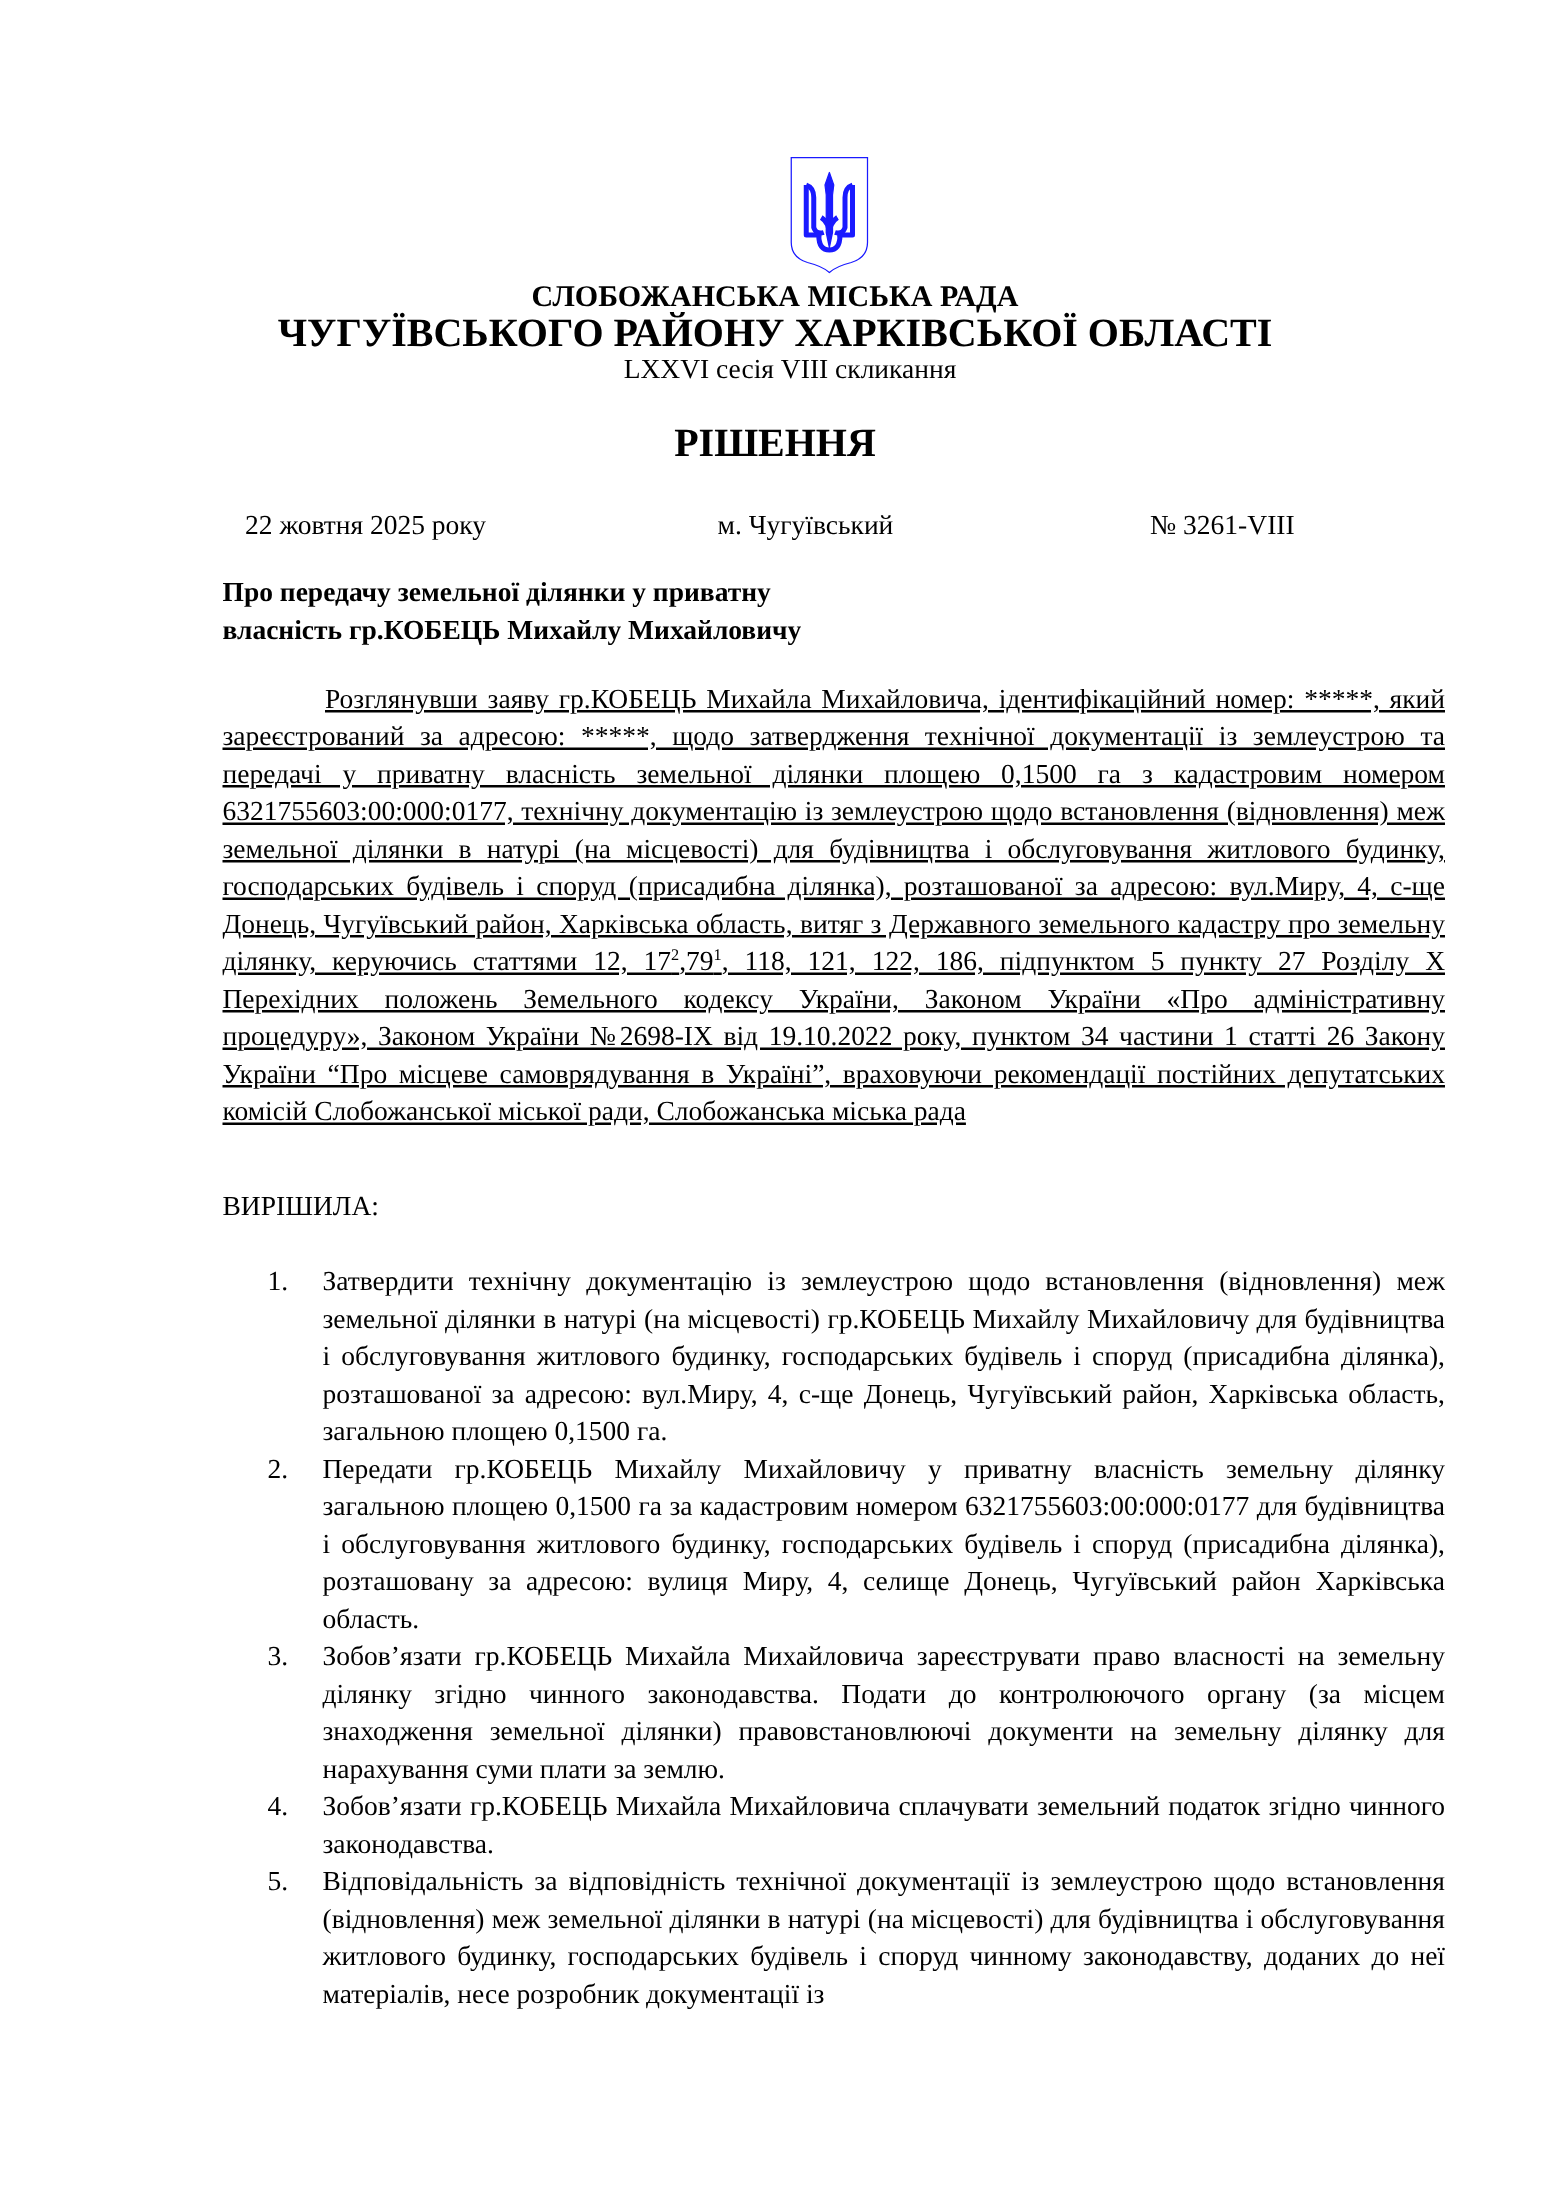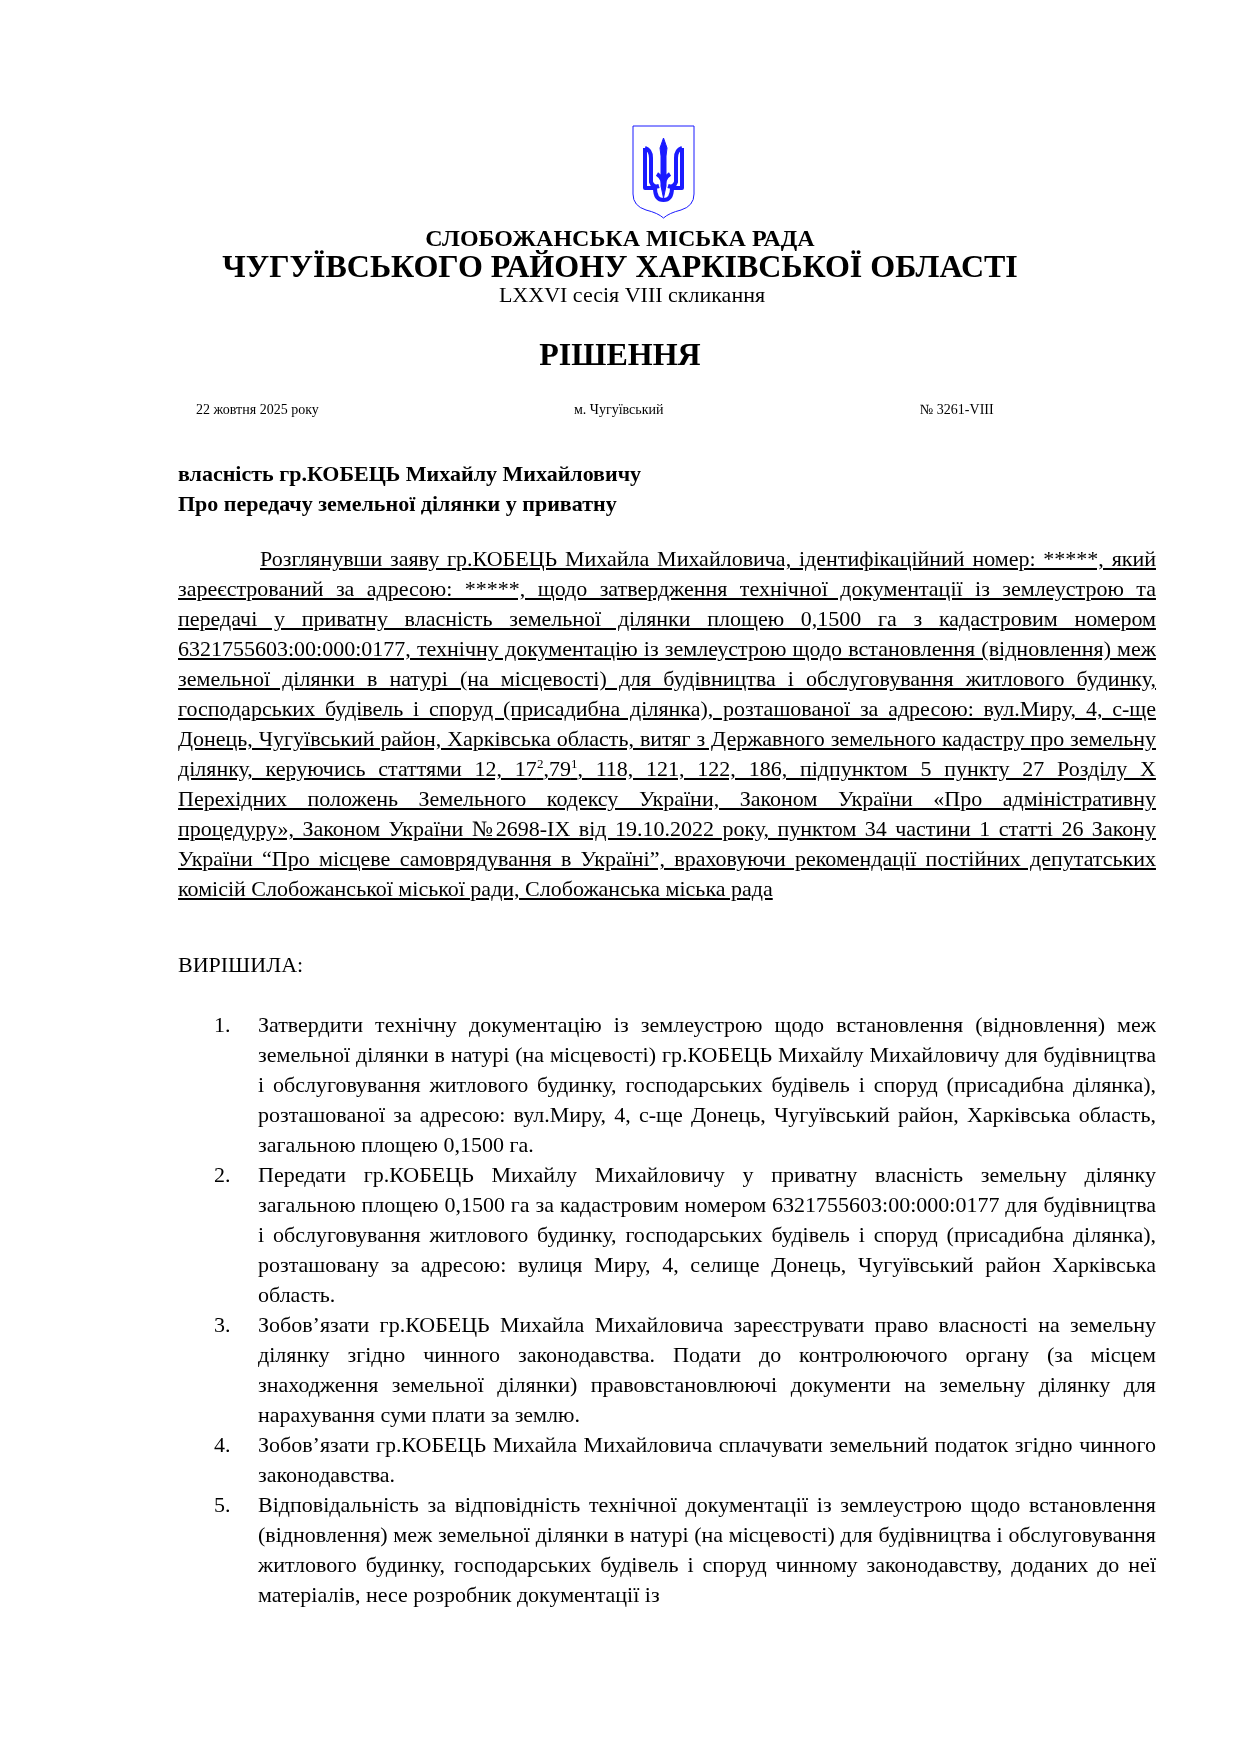--- a/index.html
+++ b/index.html
@@ -7,21 +7,21 @@
     width: 1240px; height: 1754px; position: relative; overflow: hidden;
     font-family: "Liberation Serif", "DejaVu Serif", serif;
     color: #000;
   }
   .emblem { position: absolute; left: 631px; top: 124px; width: 65px; height: 96px; }
   .header { position: absolute; left: 0; width: 1240px; text-align: center; }
   .h-org1 { top: 224px; font-size: 24px; font-weight: bold; line-height: 28px; }
   .h-org2 { top: 252px; font-size: 32px; font-weight: bold; line-height: 28px; }
   .h-session { top: 282px; font-size: 22px; line-height: 26px; margin-left: 12px; }
   .h-title { top: 340px; font-size: 32px; font-weight: bold; line-height: 28px; }
-  .meta { position: absolute; top: 397px; font-size: 14px; line-height: 26px; }
+  .meta { position: absolute; top: 407px; font-size: 22px; line-height: 26px; }
   .meta-date { left: 196px; }
   .meta-place { left: 574px; }
   .meta-num { left: 920px; }
   .subject { position: absolute; left: 178px; top: 459px; font-size: 22px; font-weight: bold; line-height: 30px; }
   .subject div { white-space: nowrap; }
   .body-text {
     position: absolute; left: 178px; width: 978px; top: 544px;
     font-size: 22px; line-height: 30px; text-align: justify; text-indent: 82px; text-decoration: underline;
   }
   sup { font-size: 13px; line-height: 0; }
@@ -54,22 +54,22 @@
 <div class="header h-org1">СЛОБОЖАНСЬКА МІСЬКА РАДА</div>
 <div class="header h-org2">ЧУГУЇВСЬКОГО РАЙОНУ ХАРКІВСЬКОЇ ОБЛАСТІ</div>
 <div class="header h-session">LXXVI сесія VIII скликання</div>
 <div class="header h-title">РІШЕННЯ</div>
 
 <div class="meta meta-date">22  жовтня 2025 року</div>
 <div class="meta meta-place">м. Чугуївський</div>
 <div class="meta meta-num">№ 3261-VIII</div>
 
 <div class="subject">
+  <div>Про передачу земельної ділянки у приватну</div>
   <div>власність гр.КОБЕЦЬ Михайлу Михайловичу</div>
-  <div>Про передачу земельної ділянки у приватну</div>
 </div>
 
 <div class="body-text"><span>Розглянувши заяву гр.КОБЕЦЬ Михайла Михайловича, ідентифікаційний номер: *****, який зареєстрований за адресою: *****, щодо затвердження технічної документації із землеустрою та передачі у приватну власність земельної ділянки площею 0,1500 га з кадастровим номером 6321755603:00:000:0177, технічну документацію із землеустрою щодо встановлення (відновлення) меж земельної ділянки в натурі (на місцевості) для будівництва і обслуговування житлового будинку, господарських будівель і споруд (присадибна ділянка), розташованої за адресою: вул.Миру, 4, с-ще Донець, Чугуївський район, Харківська область, витяг з Державного земельного кадастру про земельну ділянку, керуючись статтями 12, 17</span><sup>2</sup><span>,79</span><sup>1</sup><span>, 118, 121, 122, 186, підпунктом 5 пункту 27 Розділу Х Перехідних положень Земельного кодексу України, Законом України «Про адміністративну процедуру», Законом України №2698-IX від 19.10.2022 року, пунктом 34 частини 1 статті 26 Закону України “Про місцеве  самоврядування в Україні”, враховуючи рекомендації постійних депутатських комісій Слобожанської міської ради, Слобожанська міська  рада</span></div>
 
 <div class="resolved">ВИРІШИЛА:</div>
 
 <ol class="decisions">
   <li><span class="num">1.</span><span>Затвердити технічну документацію із землеустрою щодо встановлення (відновлення) меж земельної ділянки в натурі (на місцевості) гр.КОБЕЦЬ Михайлу Михайловичу для будівництва і обслуговування житлового будинку, господарських будівель і споруд (присадибна ділянка), розташованої за адресою: вул.Миру, 4, с-ще Донець, Чугуївський район, Харківська область, загальною  площею 0,1500 га.</span></li>
   <li><span class="num">2.</span><span>Передати гр.КОБЕЦЬ Михайлу Михайловичу у приватну власність земельну ділянку загальною площею 0,1500 га за кадастровим номером 6321755603:00:000:0177 для будівництва і обслуговування житлового будинку, господарських будівель і споруд (присадибна ділянка), розташовану за адресою: вулиця Миру, 4, селище Донець, Чугуївський район Харківська область.</span></li>
   <li><span class="num">3.</span><span>Зобов’язати  гр.КОБЕЦЬ Михайла Михайловича зареєструвати право власності на земельну ділянку згідно чинного законодавства. Подати до контролюючого органу (за місцем знаходження земельної ділянки) правовстановлюючі документи на земельну ділянку для нарахування суми плати за землю.</span></li>

